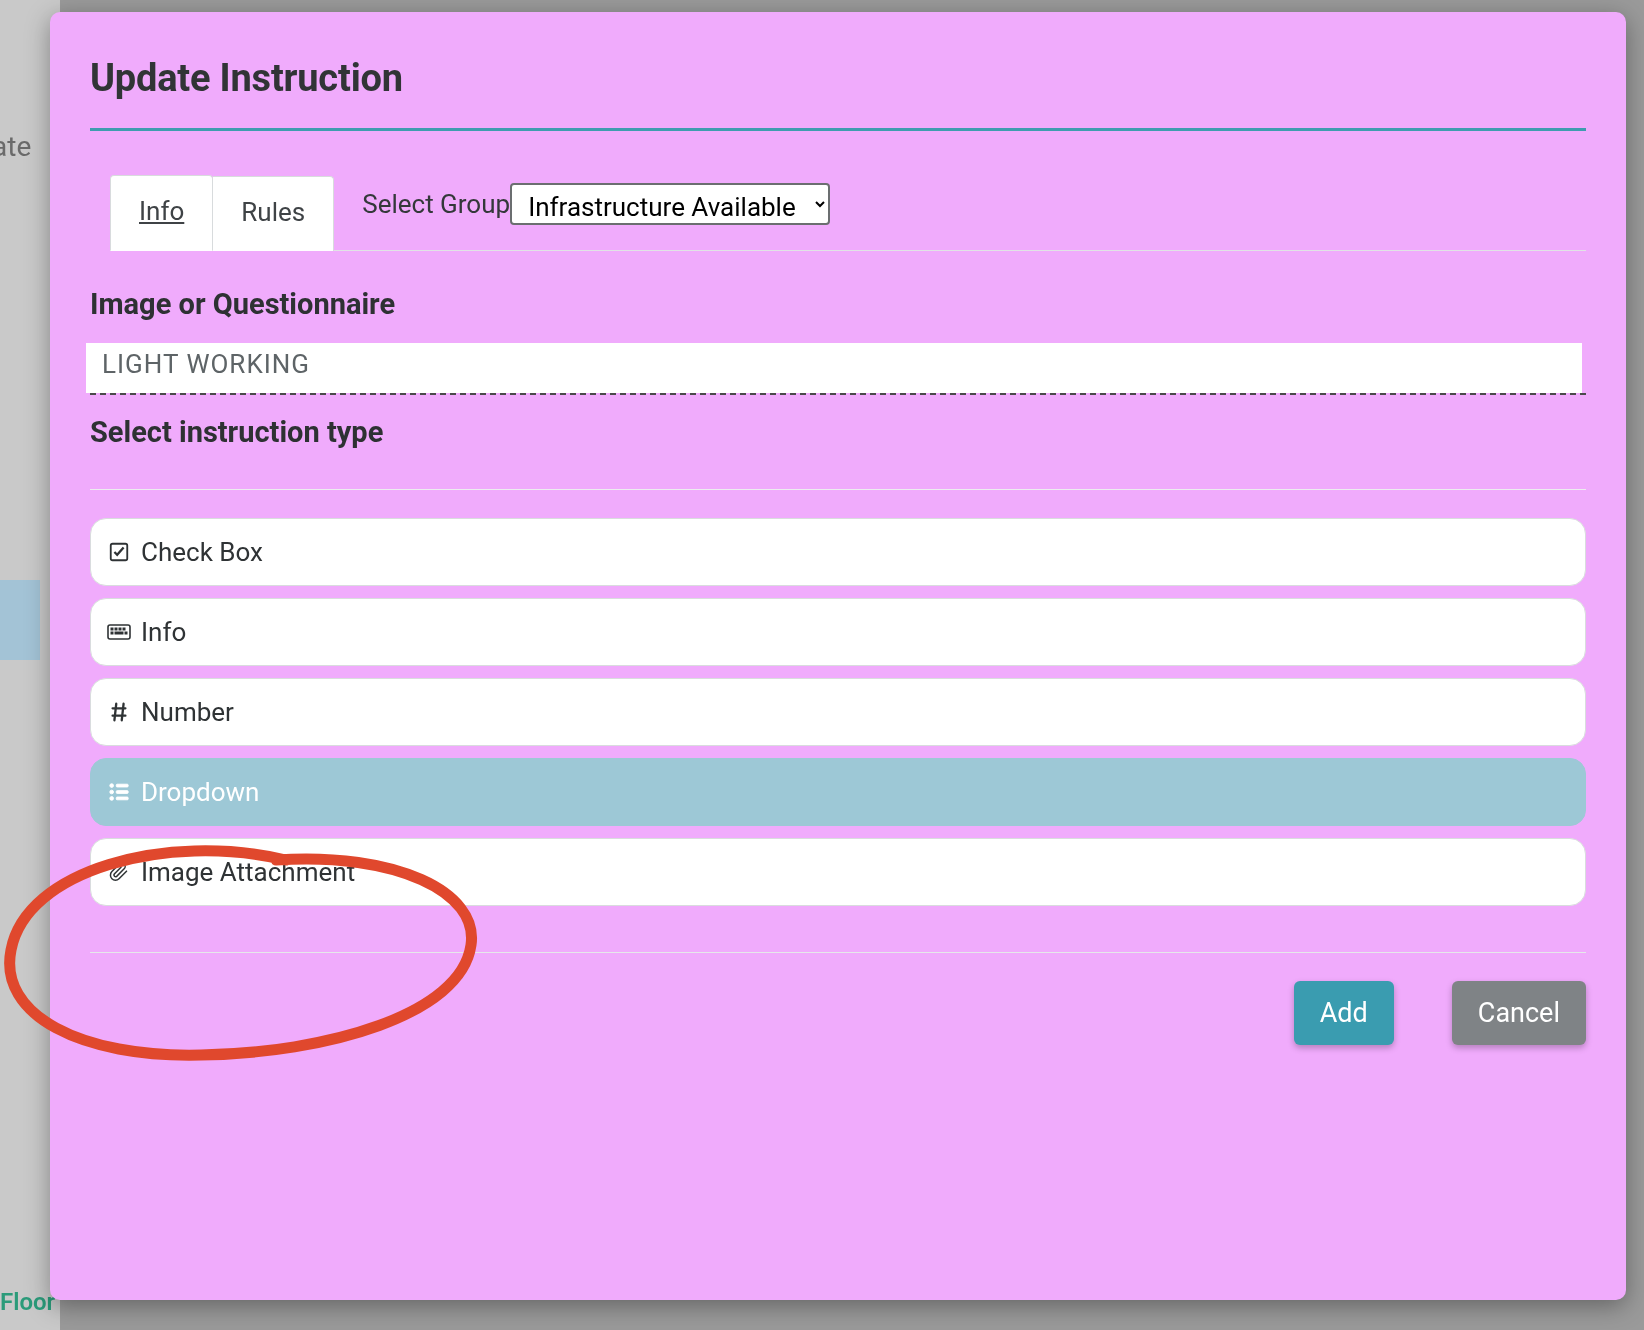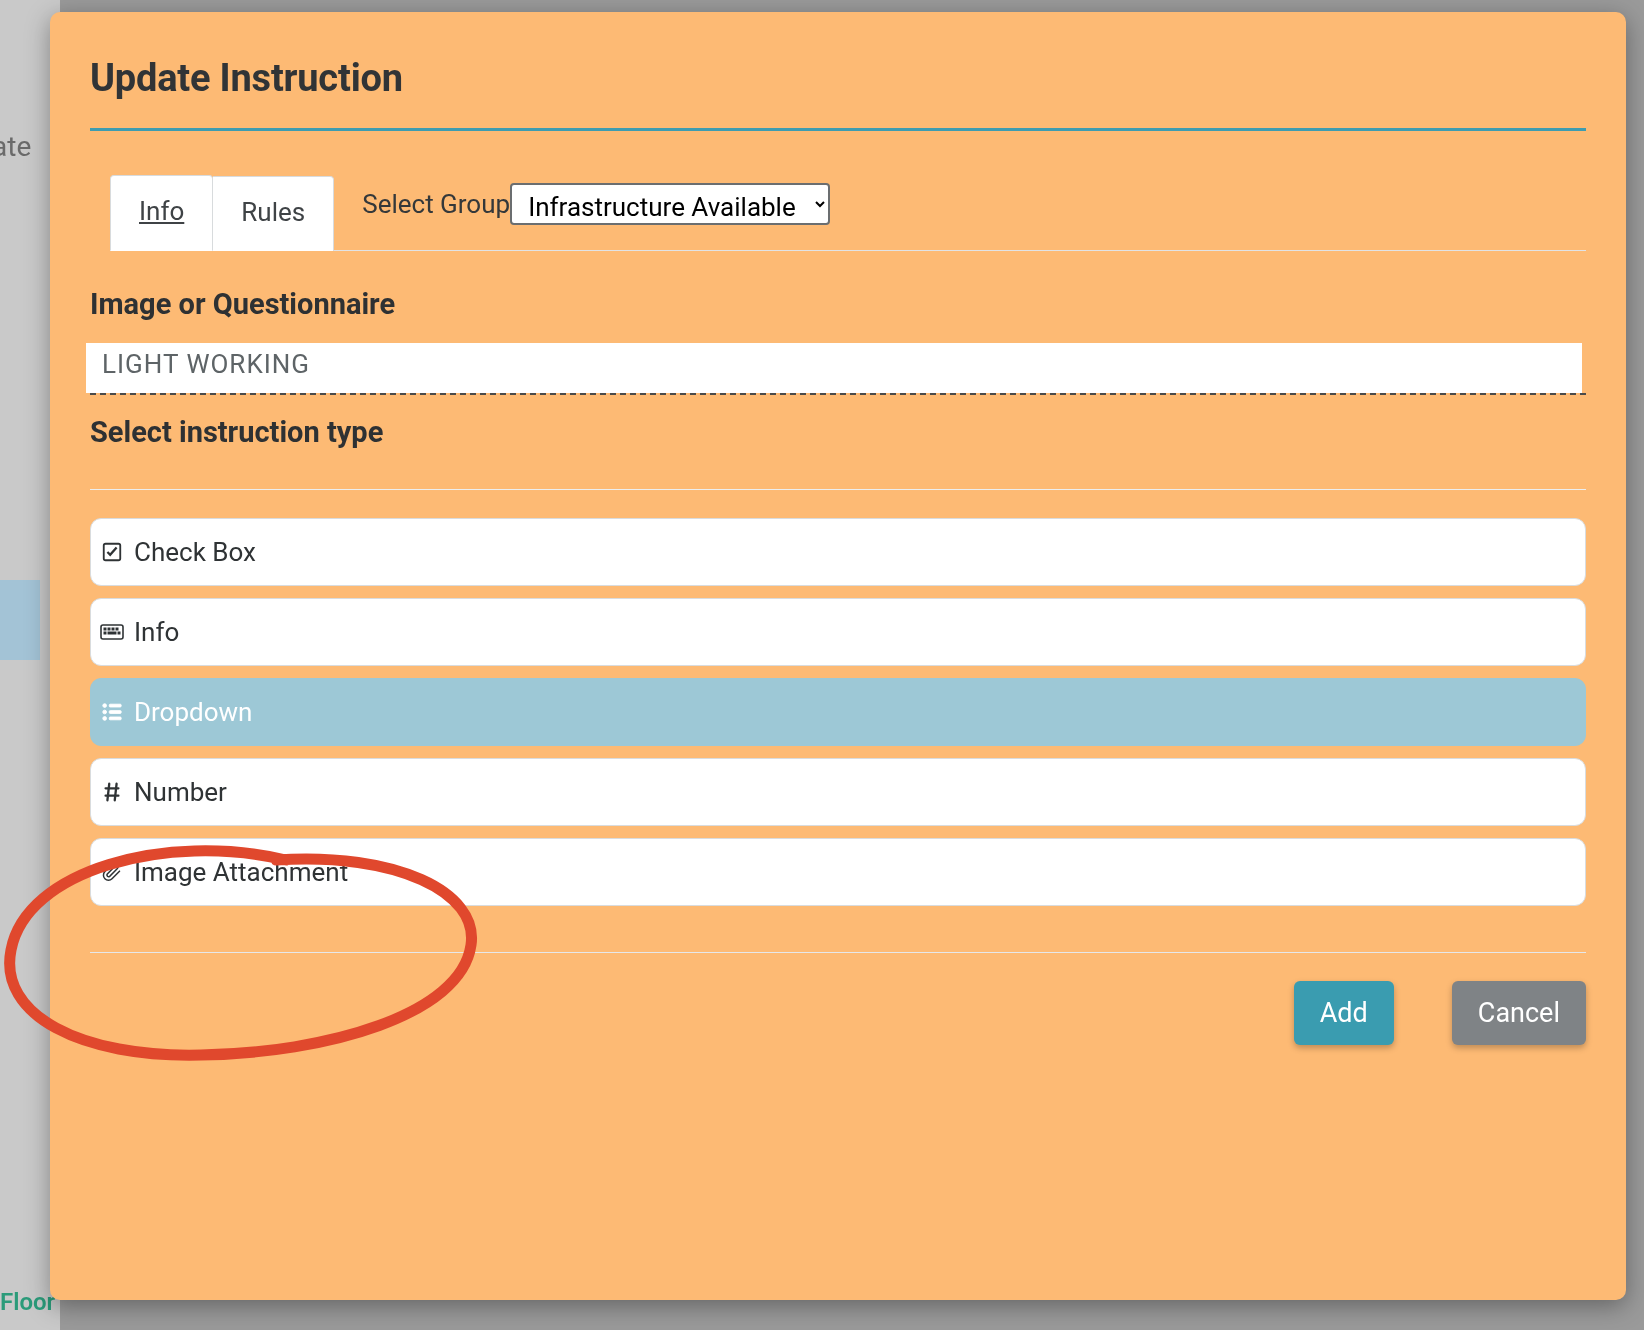--- a/index.html
+++ b/index.html
@@ -48,21 +48,21 @@
     font-size: 24px;
     font-weight: 600;
   }
 
   .modal {
     position: absolute;
     top: 12px;
     left: 50px;
     right: 18px;
     bottom: 30px;
-    background: #fdba74;
+    background: #f0abfc;
     border-radius: 10px;
     box-shadow: 0 6px 24px rgba(0,0,0,0.35);
     padding: 44px 40px 40px 40px;
     box-sizing: border-box;
   }
 
   .modal-title {
     font-size: 38px;
     font-weight: 700;
     color: #313436;
@@ -160,22 +160,22 @@
     margin: 40px 0 28px 0;
   }
 
   .type-list {
     display: flex;
     flex-direction: column;
     gap: 12px;
   }
   .type-option {
     border: 1px solid #d9dcde;
-    border-radius: 11px;
-    padding: 18px 9px;
+    border-radius: 16px;
+    padding: 18px 16px;
     font-size: 26px;
     color: #2f3335;
     display: flex;
     align-items: center;
     gap: 10px;
     cursor: pointer;
     background: #ffffff;
   }
   .type-option.selected {
     background: #9dc8d6;
@@ -297,45 +297,45 @@
             <rect x="12" y="4" width="2" height="2"></rect>
             <rect x="16" y="4" width="2" height="2"></rect>
             <rect x="4" y="8" width="2" height="2"></rect>
             <rect x="8" y="8" width="8" height="2"></rect>
             <rect x="18" y="8" width="2" height="2"></rect>
           </svg>
       </span>
       <span>Info</span>
     </div>
 
+    <div class="type-option">
+      <span class="icon">
+        <svg viewBox="0 0 24 24" width="22" height="22">
+            <path d="M5 8h14M5 16h14M9 3l-2 18M17 3l-2 18" fill="none" stroke-width="2.5" stroke-linecap="round"></path>
+          </svg>
+      </span>
+      <span>Number</span>
+    </div>
+
     <div class="type-option selected">
       <span class="icon">
         <svg viewBox="0 0 24 24" width="22" height="22">
             <circle cx="4" cy="5" r="2"></circle>
             <rect x="9" y="3.5" width="13" height="3" rx="1"></rect>
             <circle cx="4" cy="12" r="2"></circle>
             <rect x="9" y="10.5" width="13" height="3" rx="1"></rect>
             <circle cx="4" cy="19" r="2"></circle>
             <rect x="9" y="17.5" width="13" height="3" rx="1"></rect>
           </svg>
       </span>
       <span>Dropdown</span>
     </div>
 
     <div class="type-option">
       <span class="icon">
-        <svg viewBox="0 0 24 24" width="22" height="22">
-            <path d="M5 8h14M5 16h14M9 3l-2 18M17 3l-2 18" fill="none" stroke-width="2.5" stroke-linecap="round"></path>
-          </svg>
-      </span>
-      <span>Number</span>
-    </div>
-
-    <div class="type-option">
-      <span class="icon">
         <svg viewBox="0 0 24 24" width="20" height="20">
             <path d="M21 11l-9 9a6 6 0 01-8.5-8.5l9-9a4 4 0 015.7 5.7l-9 9a2 2 0 01-2.8-2.8l8-8" fill="none" stroke-width="1.8" stroke-linecap="round"></path>
           </svg>
       </span>
       <span>Image Attachment</span>
     </div>
 
   </div>
 
   <hr class="footer-divider">

